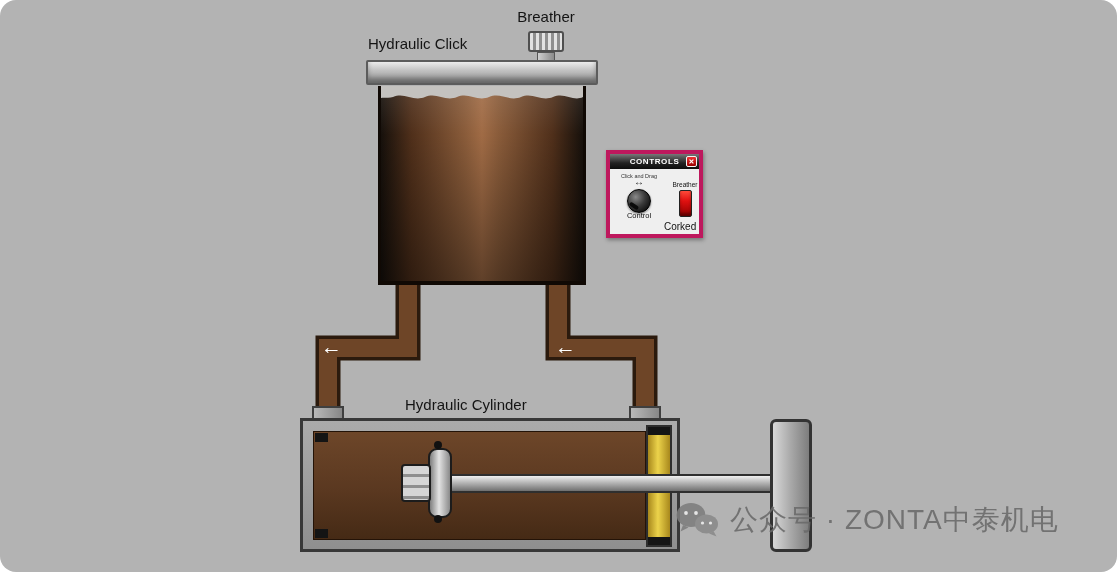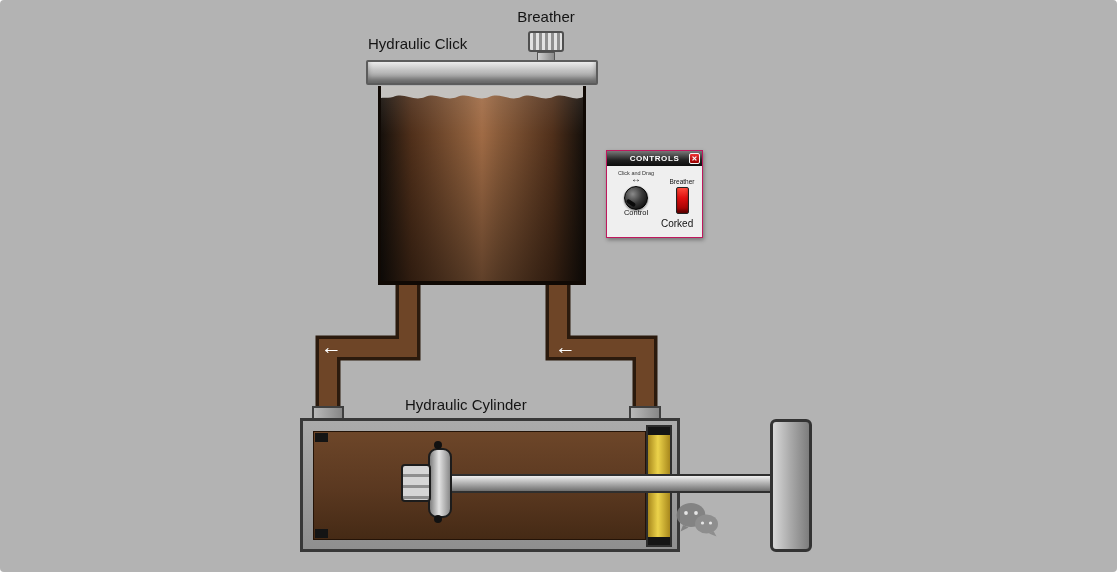--- a/index.html
+++ b/index.html
@@ -3,21 +3,21 @@
 <meta charset="utf-8">
 <style>
   * { margin: 0; padding: 0; box-sizing: border-box; }
   body {
     background: #ffffff;
     font-family: "Liberation Sans", sans-serif;
     width: 1117px; height: 572px; overflow: hidden;
   }
   #canvas {
     position: relative; width: 1117px; height: 572px;
-    background: #b3b3b3; border-radius: 4px; overflow: hidden;
+    background: #b3b3b3; border-radius: 16px; overflow: hidden;
   }
   .abs { position: absolute; }
   .label { color: #141414; font-size: 15px; white-space: nowrap; }
 
   
   #breather-label { left: 500px; top: 8px; width: 92px; text-align: center; }
   #tank-label { left: 368px; top: 35px; }
   #breather-cap {
     left: 528px; top: 31px; width: 36px; height: 21px;
     background: repeating-linear-gradient(90deg, #e2e2e2 0 3px, #8f8f8f 3px 6px);
@@ -103,21 +103,21 @@
   #bolt-bottom { left: 434px; top: 515px; }
   #mount-plate {
     left: 770px; top: 419px; width: 42px; height: 133px;
     background: linear-gradient(90deg, #d8d8d8, #a8a8a8 50%, #7d7d7d);
     border: 3px solid #333; border-radius: 6px;
   }
 
   
   #controls-panel {
     left: 606px; top: 150px; width: 97px; height: 88px;
-    background: #efefef; border: 1px solid #be185d;
+    background: #efefef; border: 4px solid #be185d;
     box-shadow: 1px 2px 4px rgba(0,0,0,.35);
   }
   #controls-titlebar {
     position: relative; height: 15px;
     background: linear-gradient(180deg, #787878 0%, #222 60%, #0d0d0d);
   }
   #controls-title {
     position: absolute; left: 0; top: 3px; width: 100%;
     text-align: center; font-size: 8px; font-weight: bold;
     color: #fff; letter-spacing: .6px;
@@ -226,15 +226,16 @@
     <svg width="46" height="40" viewBox="0 0 46 40">
       <ellipse cx="17" cy="15" rx="14.5" ry="12" fill="#7d7d7d"></ellipse>
       <path d="M9 25 L6.5 31.5 L14.5 27.5 Z" fill="#7d7d7d"></path>
       <ellipse cx="32.5" cy="24" rx="11.5" ry="9.5" fill="#8a8a8a"></ellipse>
       <path d="M39.5 31 L42.5 36.5 L35 33.5 Z" fill="#8a8a8a"></path>
       <circle cx="12" cy="13" r="1.9" fill="#ececec"></circle>
       <circle cx="22" cy="13" r="1.9" fill="#ececec"></circle>
       <circle cx="28.5" cy="23" r="1.6" fill="#ececec"></circle>
       <circle cx="36.5" cy="23" r="1.6" fill="#ececec"></circle>
     </svg>
+    <span id="watermark-text">公众号 · ZONTA中泰机电</span>
   </div>
 
 </div>
 
 </body></html>

